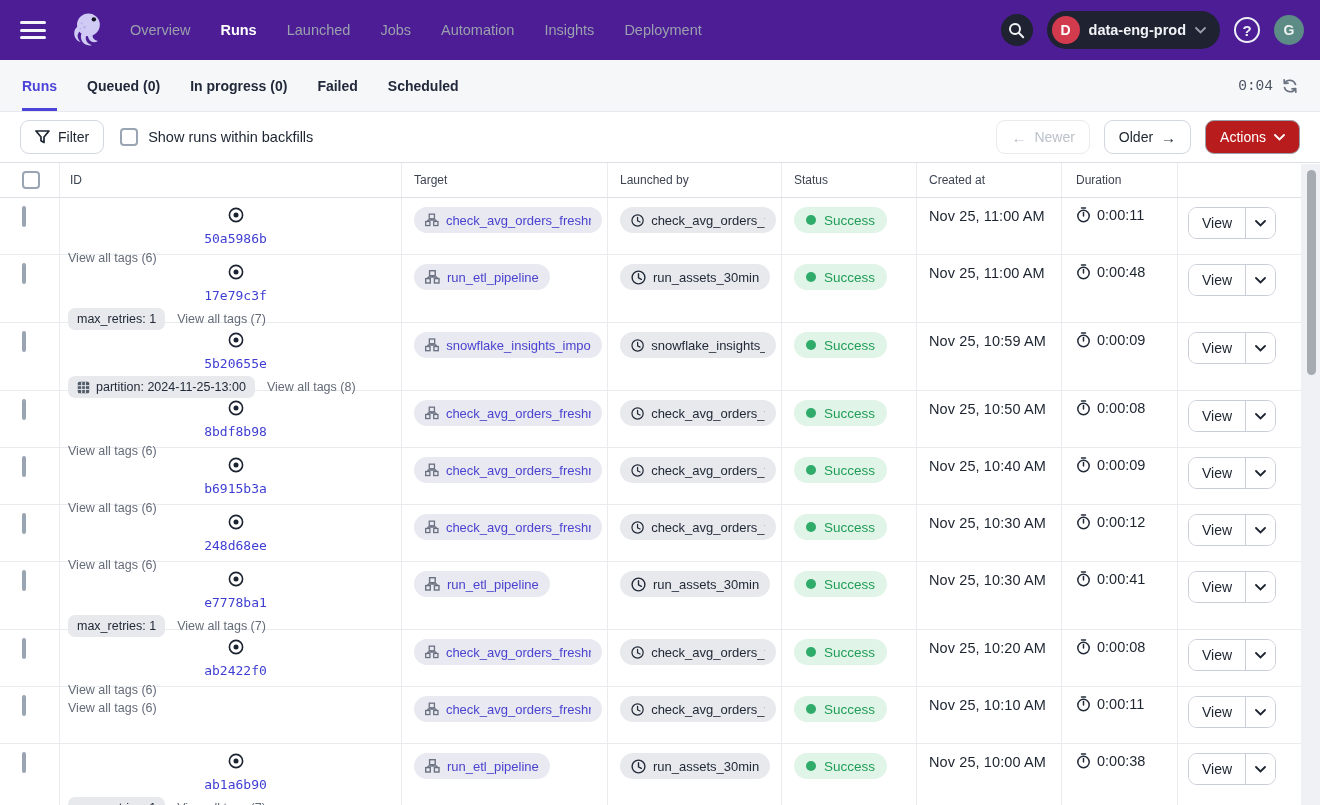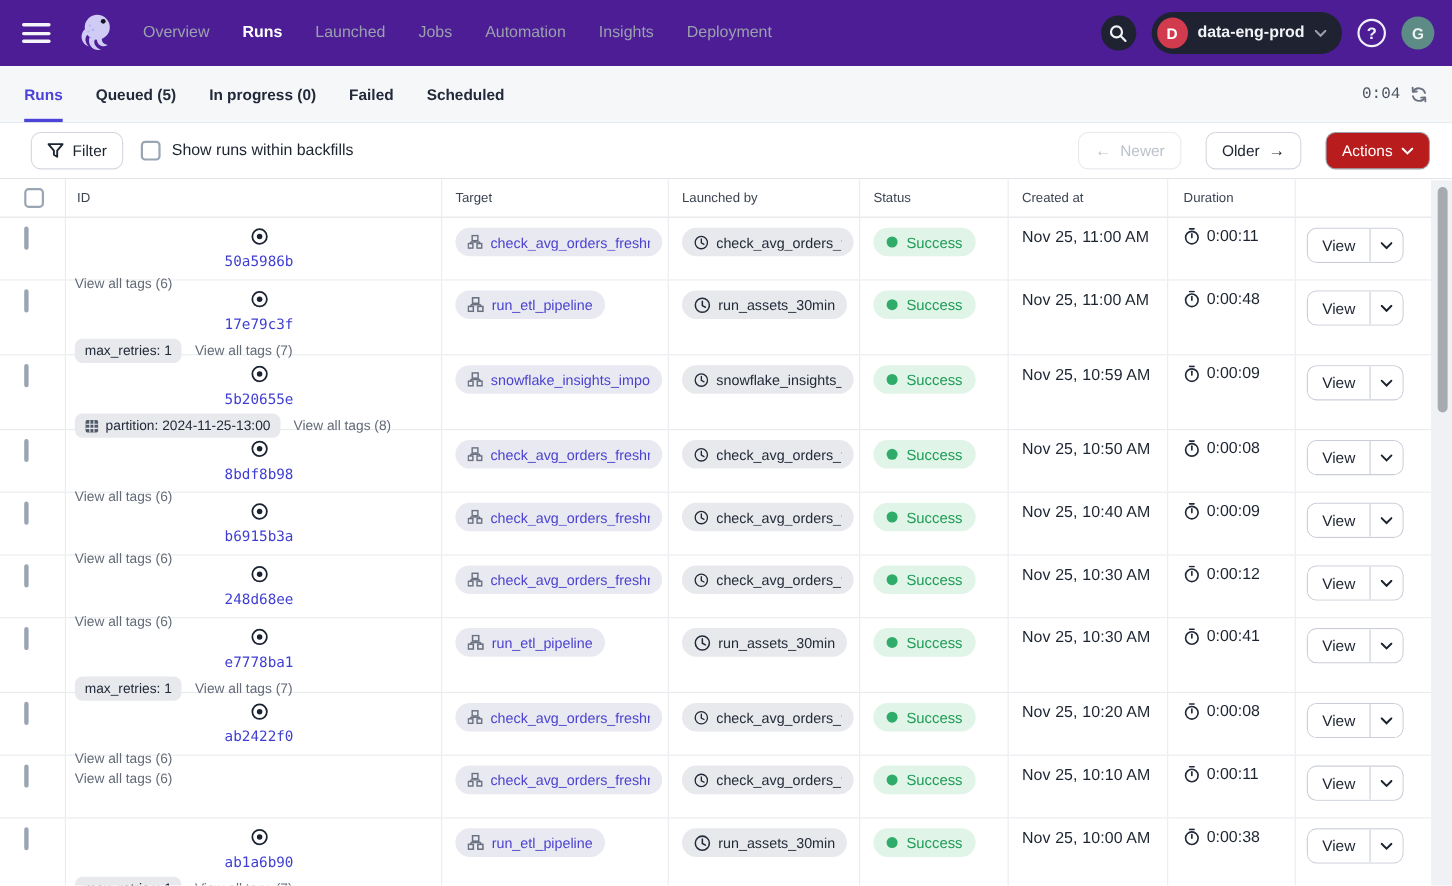--- a/index.html
+++ b/index.html
@@ -25,21 +25,21 @@
   .tabbar { height:52px; background:#f6f7f9; display:flex; align-items:center; padding:0 22px; border-bottom:1px solid #e7e9ed; }
   .tabs { display:flex; align-items:stretch; gap:30px; height:100%; }
   .tab { display:flex; align-items:center; font-size:14px; font-weight:600; color:#21293a; cursor:pointer; position:relative; }
   .tab.active { color:#4c43d8; }
   .tab.active::after { content:""; position:absolute; left:0; right:0; bottom:0; height:3px; background:#4c43d8; }
   .tab-timer { margin-left:auto; display:flex; align-items:center; gap:9px; color:#4a5160; font-size:14.5px;font-family:Liberation Mono, monospace; }
   .refresh-icon { cursor:pointer; display:flex; }
 
   
   .toolbar { height:50px; background:#ffffff; display:flex; align-items:center; padding:0 20px; }
-  .btn { height:34px; border-radius:9px; border:1px solid #d3d7df; background:#fff; display:flex; align-items:center; gap:8px; padding:0 14px; font-size:14px; color:#1c2430; cursor:pointer; font-family:inherit;margin-left:8px; }
+  .btn { height:34px; border-radius:9px; border:1px solid #d3d7df; background:#fff; display:flex; align-items:center; gap:8px; padding:0 14px; font-size:14px; color:#1c2430; cursor:pointer; font-family:inherit; }
   .filter-btn { font-weight:500; }
   .backfills { display:flex; align-items:center; gap:10px; margin-left:16px; font-size:14.5px; color:#1c2430; }
   .checkbox { width:18px; height:18px; border:2px solid #9aa5b3; border-radius:4px; background:#fff; cursor:pointer; flex:0 0 auto; }
   .toolbar-right { margin-left:auto; display:flex; align-items:center; gap:14px; }
   .btn.disabled { color:#bcc1ca; border-color:#e8eaee; cursor:default; }
   .btn.gray-filled { background:#b91c1c; border-color:#9aa0a9; color:#ffffff; }
   .arrow { font-size:15px; line-height:1; }
 
   
   .runs-table { position:relative; border-top:1px solid #dcdfe5; }
@@ -138,21 +138,21 @@
       </div>
     <div class="avatar">
         <span>G</span>
       </div>
   </div>
 </header>
 
 <div class="tabbar">
   <div class="tabs">
       <div class="tab active">Runs</div>
-      <div class="tab">Queued (5)</div>
+      <div class="tab">Queued (0)</div>
       <div class="tab">In progress (0)</div>
       <div class="tab">Failed</div>
       <div class="tab">Scheduled</div>
     </div>
   <div class="tab-timer">
     <span>0:04</span>
     <span class="refresh-icon">
       <svg width="16" height="16" viewBox="0 0 16 16">
           <path d="M13.5 6.5 A6 6 0 0 0 2.6 5.2" fill="none" stroke="#6a7180" stroke-width="1.7" stroke-linecap="round"></path>
           <polyline points="2.2,1.8 2.4,5.4 6,5.2" fill="none" stroke="#6a7180" stroke-width="1.7" stroke-linecap="round" stroke-linejoin="round"></polyline>

